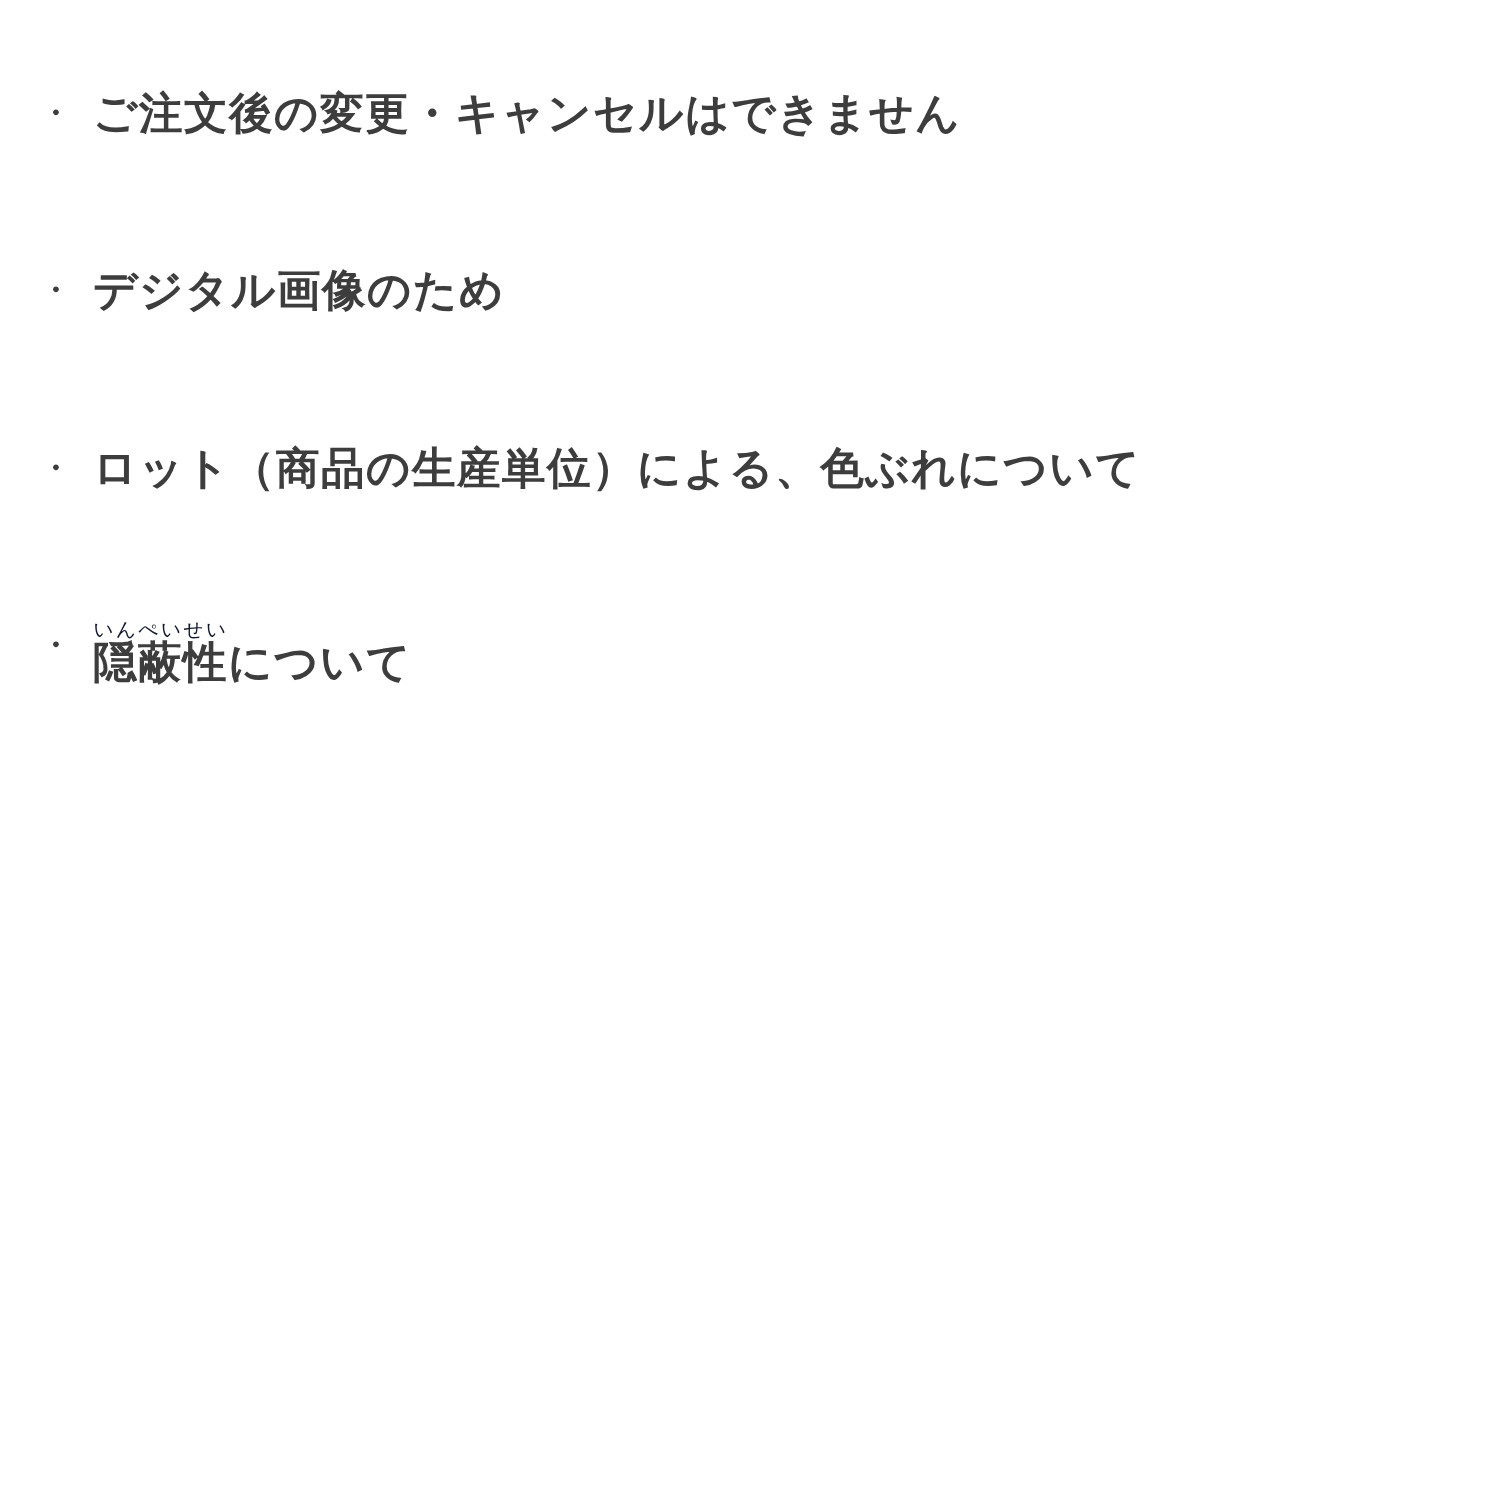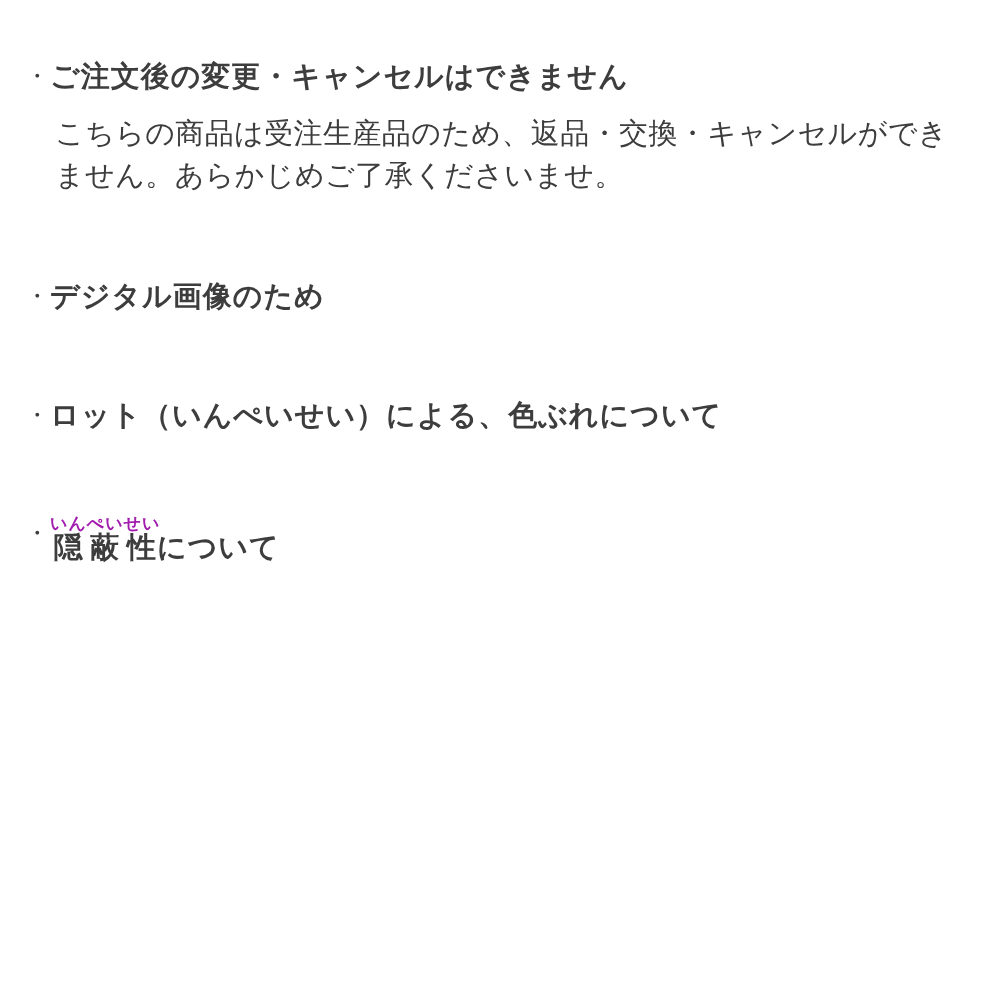--- a/index.html
+++ b/index.html
@@ -37,26 +37,27 @@
   }
   .bullet {
     flex: 0 0 25px;
     width: 25px;
     font-weight: 400;
     font-size: 24px;
     line-height: 36px;
   }
   .heading-text {
     flex: 1 1 auto;
+    margin-left: 12px;
   }
   ruby rt {
-    font-size: 17px;
-    font-weight: 700;
+    font-size: 13px;
+    font-weight: 400;
     letter-spacing: 1px;
-    color: #a21caf;
+    color: #0f172a;
   }
   .section-body {
     margin: 18px 0 0 30px;
     max-width: 918px;
     font-size: 29px;
     font-weight: 400;
     line-height: 42px;
     letter-spacing: 0.4px;
   }
   .section-body p {
@@ -66,38 +67,35 @@
 </head>
 <body>
 
 <div class="page">
 
   <div class="section">
     <div class="section-heading">
       <span class="bullet">・</span>
       <span class="heading-text">ご注文後の変更・キャンセルはできません</span>
     </div>
-    <div class="section-body">
-      <p>こちらの商品は受注生産品のため、返品・交換・キャンセルができません。あらかじめご了承くださいませ。</p>
-    </div>
   </div>
 
   <div class="section">
     <div class="section-heading">
       <span class="bullet">・</span>
       <span class="heading-text">デジタル画像のため</span>
     </div>
     <div class="section-body">
     </div>
   </div>
 
   <div class="section">
     <div class="section-heading">
       <span class="bullet">・</span>
-      <span class="heading-text">ロット（いんぺいせい）による、色ぶれについて</span>
+      <span class="heading-text">ロット（商品の生産単位）による、色ぶれについて</span>
     </div>
   </div>
 
   <div class="section">
     <div class="section-heading">
       <span class="bullet">・</span>
       <span class="heading-text"><ruby><span>隠蔽性</span><rt>いんぺいせい</rt></ruby><span>について</span></span>
     </div>
   </div>
 

